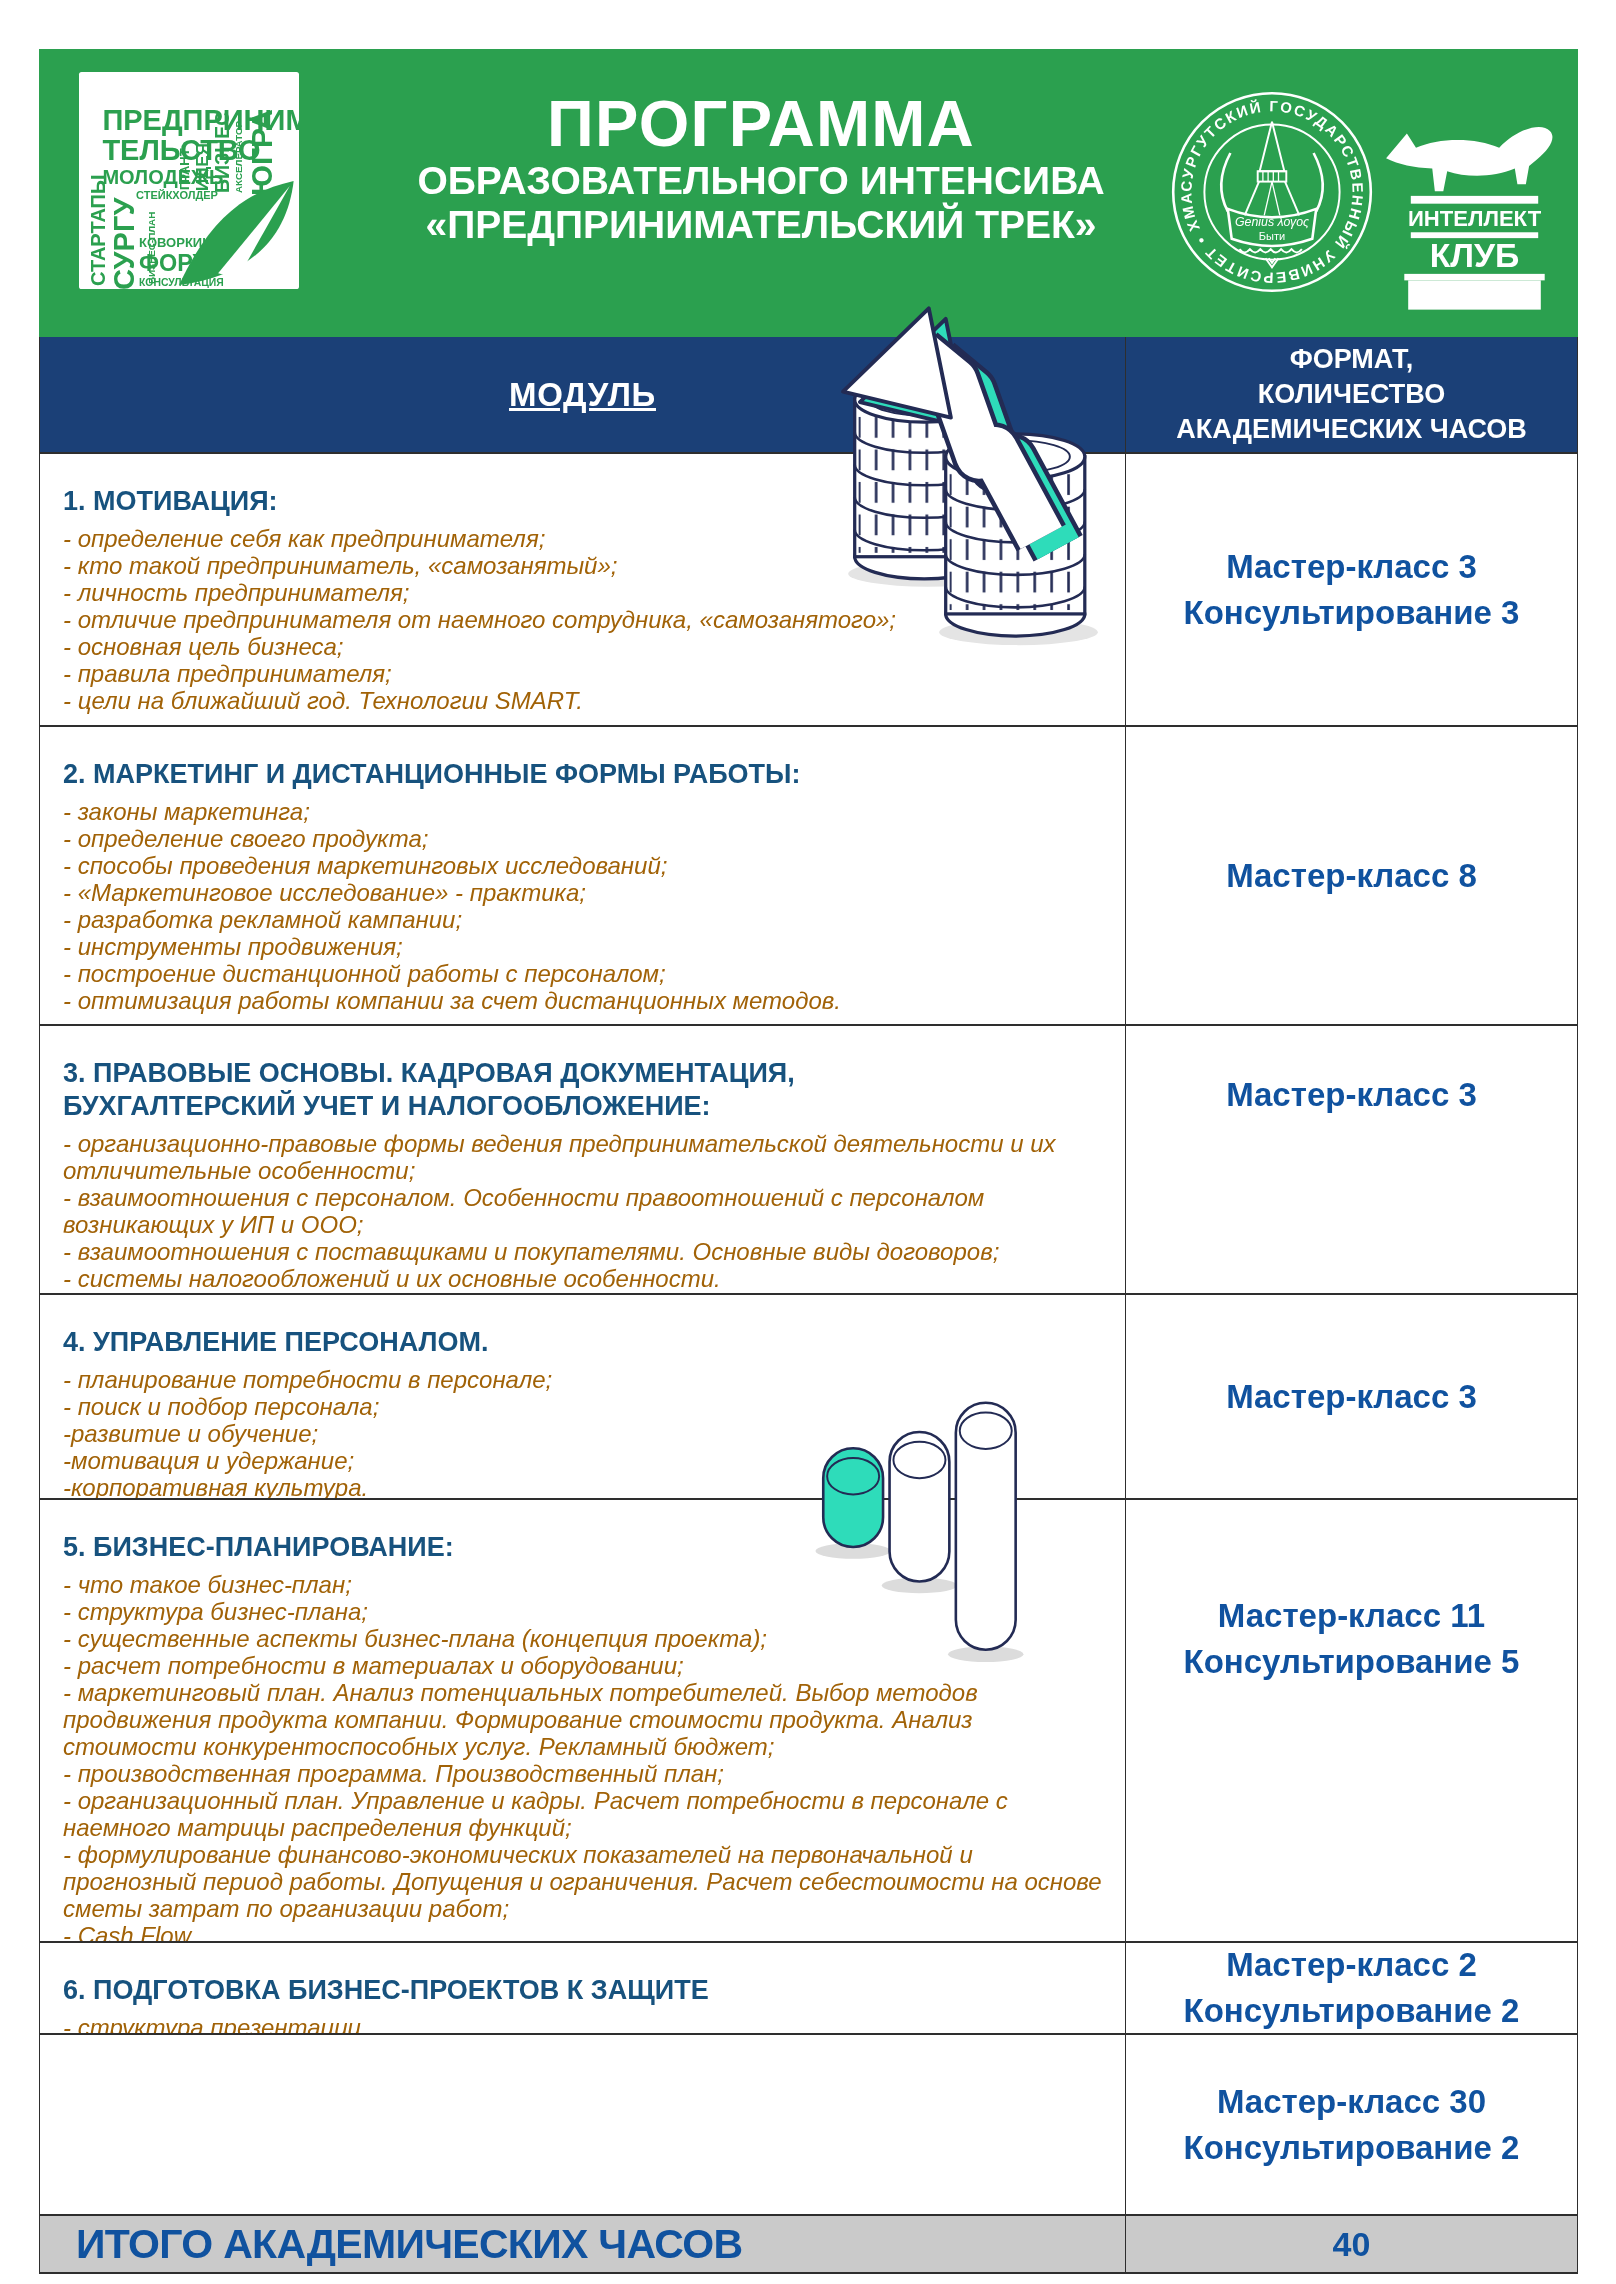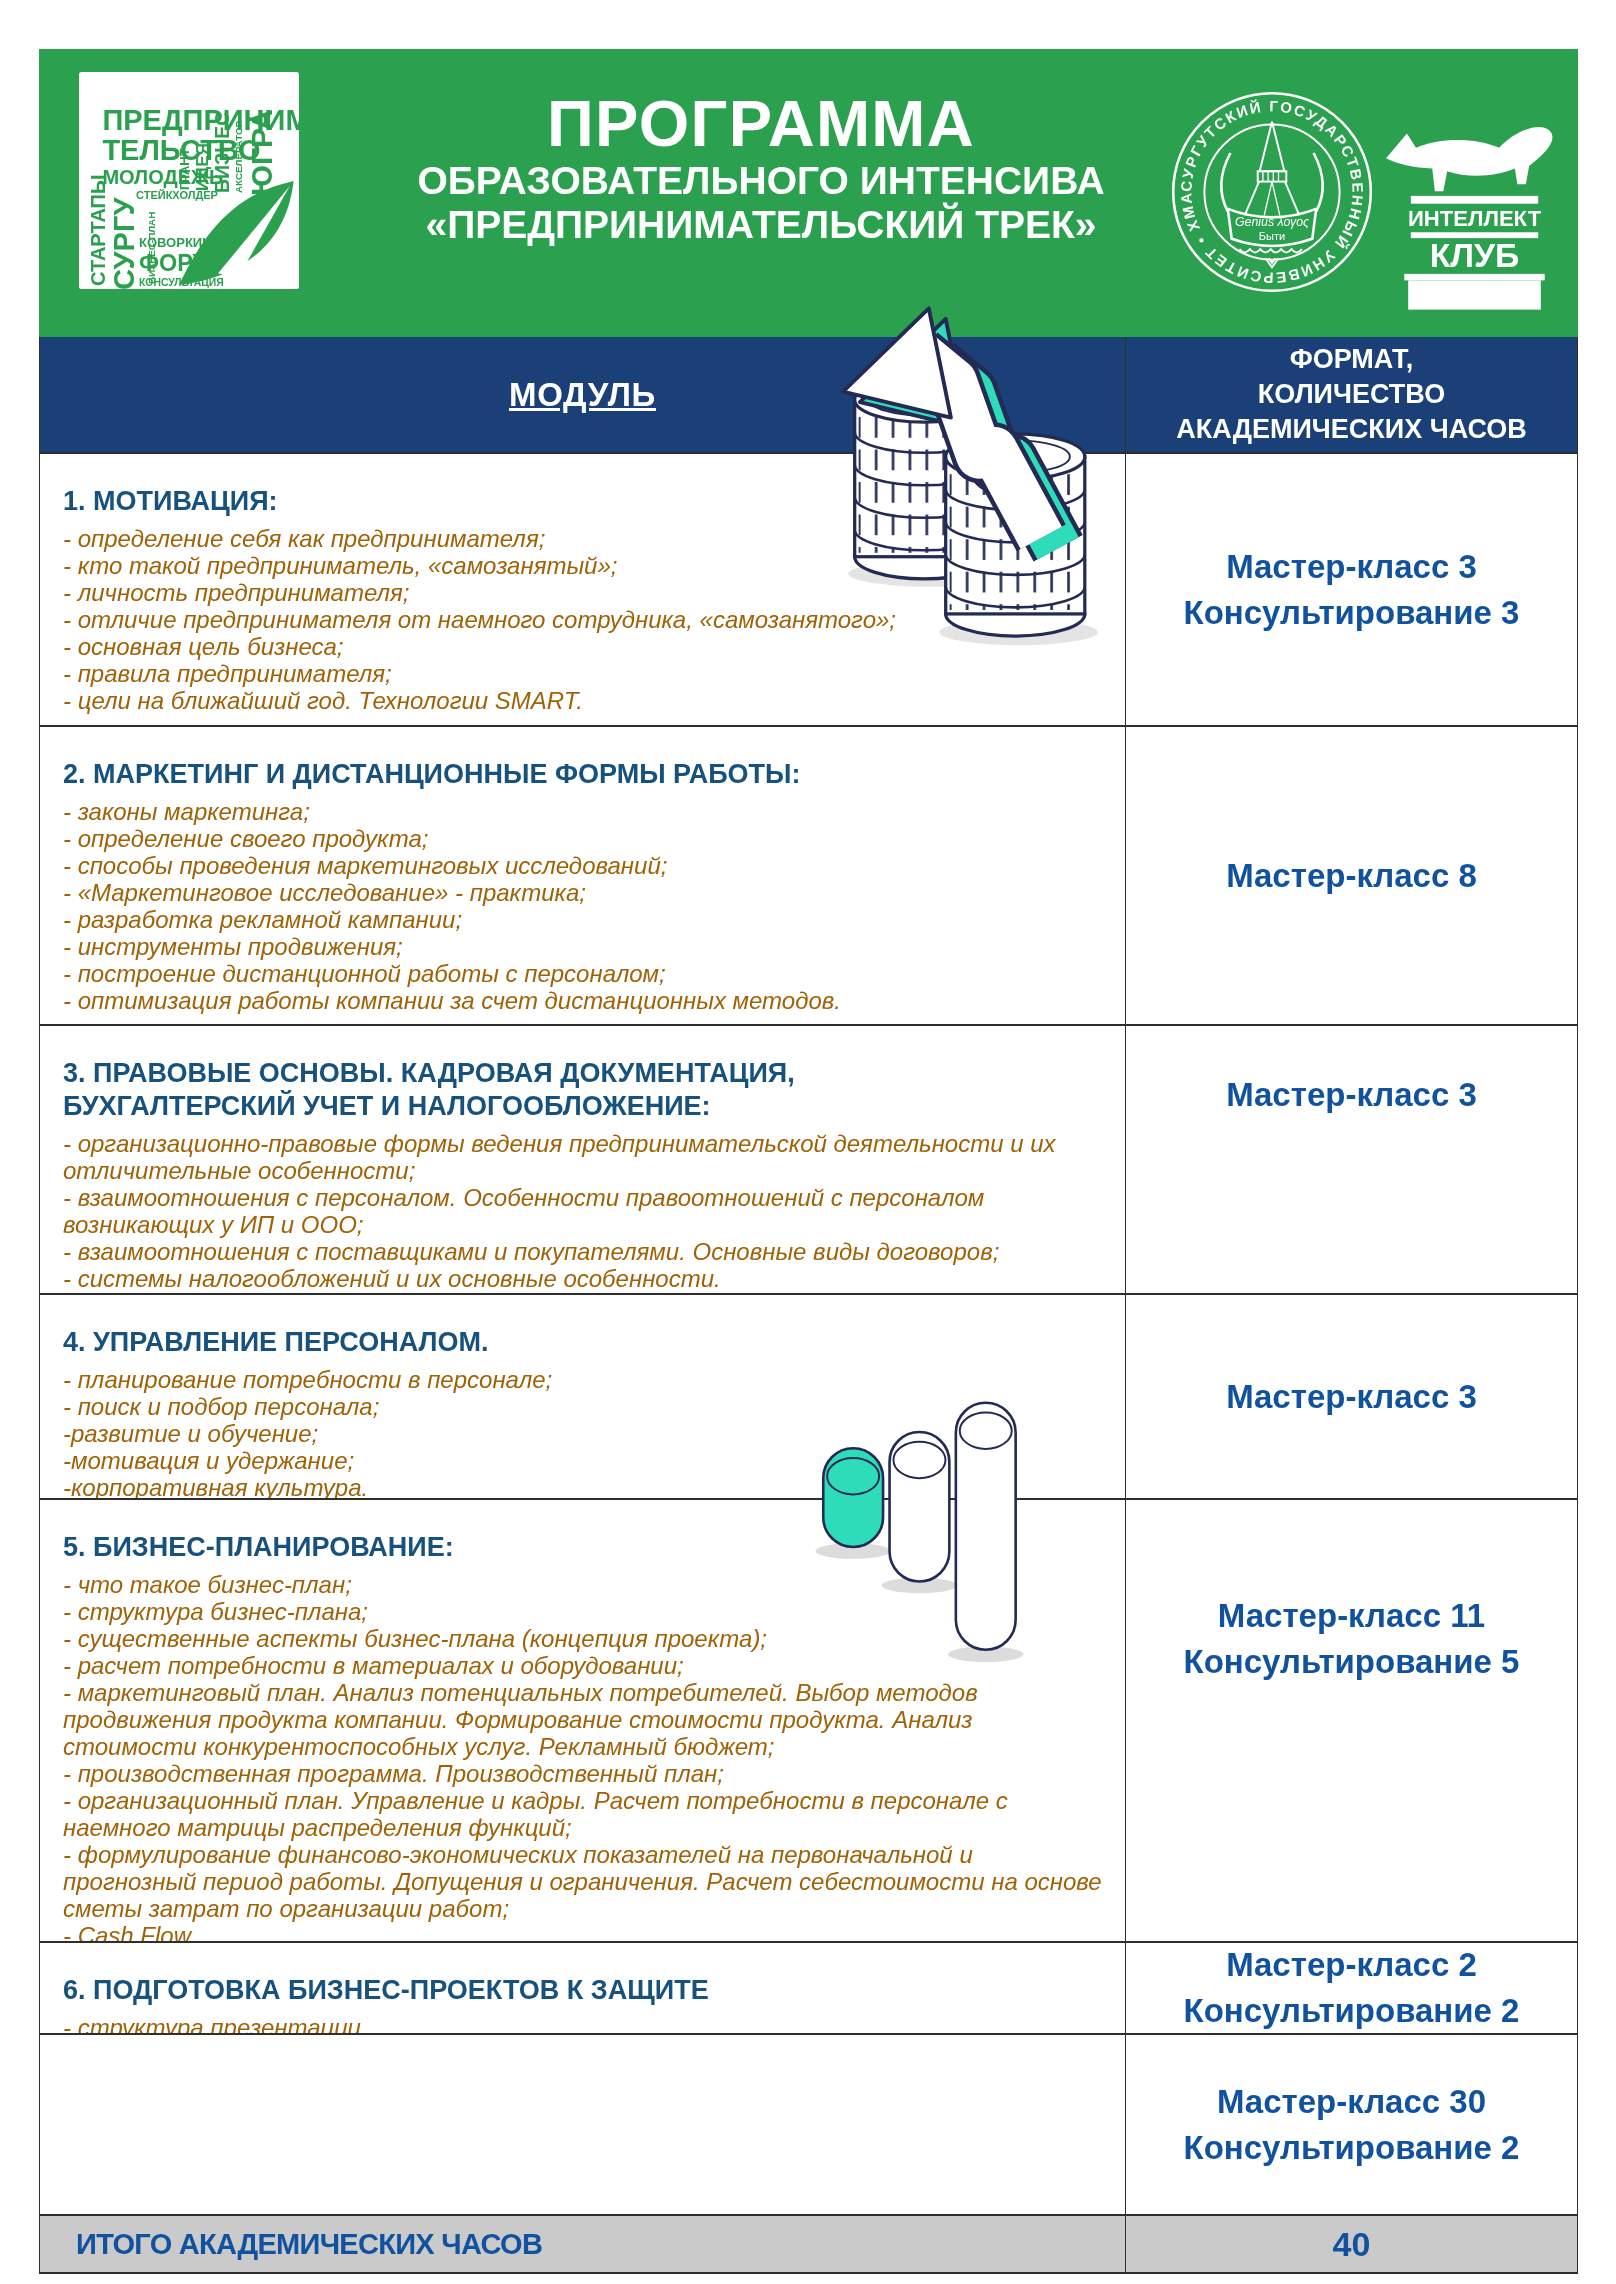--- a/index.html
+++ b/index.html
@@ -56,21 +56,21 @@
   .modcell{padding:31px 19.5px 0 23px;}
   .module-title-wrap{margin-bottom:6.5px;}
   .module-title-wrap div{font-size:27px;font-weight:bold;color:var(--heading);line-height:33px;}
   .module-items div{font-size:24px;font-style:italic;color:#a16207;line-height:27px;}
   .format-cell div{font-size:33px;font-weight:bold;color:var(--format-blue);line-height:46px;text-align:center;}
   .fmt-top{justify-content:flex-start;padding-top:46px;}
   .fmt-top5{justify-content:flex-start;padding-top:93px;}
   
   .tfoot{height:58px;background:var(--footer-bg);}
   .tfoot .cell-l{display:flex;align-items:center;padding-left:36px;}
-  .total-label{font-size:29px;font-weight:bold;color:var(--format-blue);letter-spacing:-0.7px;}
+  .total-label{font-size:41px;font-weight:bold;color:var(--format-blue);letter-spacing:-0.7px;}
   .total-value{font-size:34px;font-weight:bold;color:var(--format-blue);}
   
   .illu{position:absolute;pointer-events:none;}
   .illu-coins{left:817px;top:281px;}
   .illu-cyl{left:810px;top:1393px;}
 </style>
 </head>
 <body>
 
 <div class="page">

